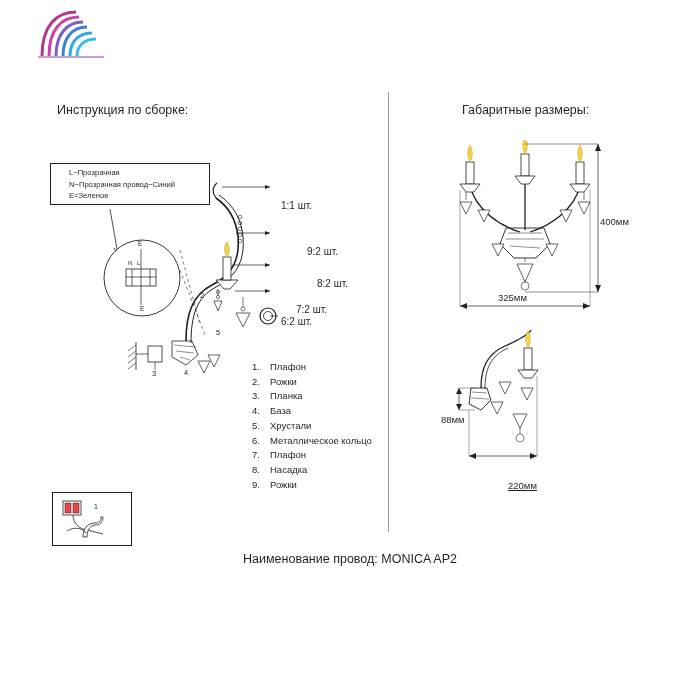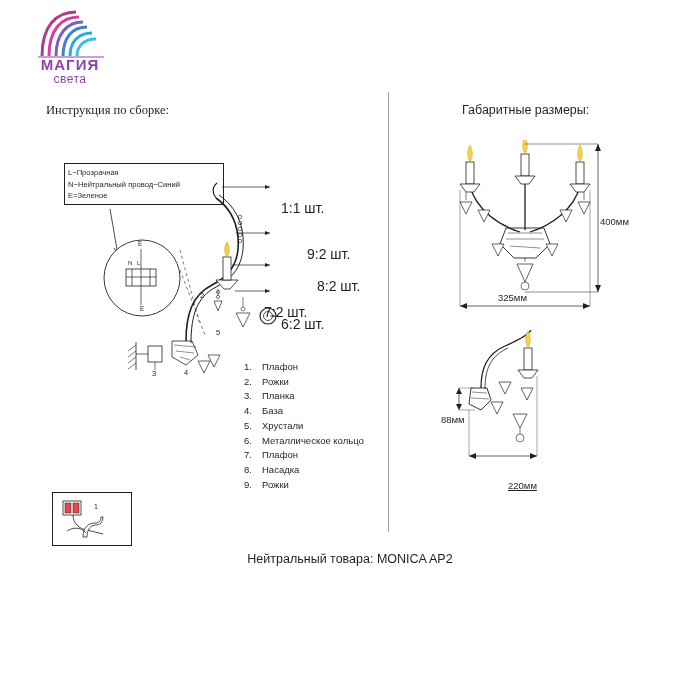--- a/index.html
+++ b/index.html
@@ -63,70 +63,70 @@
     height: 440px;
     background: #9a9a9a;
   }
   
   .heading {
     position: absolute;
     font-size: 12.5px;
     color: #231f20;
     white-space: nowrap;
   }
-  #heading-left { left: 46px; top: 103px; font-family: Liberation Serif, serif; }
+  #heading-left { left: 57px; top: 103px; }
   #heading-right { left: 418px; top: 103px; margin-left: 44px; }
 
   .footer-title {
     position: absolute;
     left: 0;
     top: 552px;
     width: 700px;
     text-align: center;
     font-size: 12.5px;
     color: #231f20;
   }
 
   
   .box {
     position: absolute;
     border: 1px solid #231f20;
     background: #fff;
   }
   .wire-legend {
-    left: 64px;
+    left: 50px;
     top: 163px;
     width: 160px;
     height: 42px;
     box-sizing: border-box;
-    padding: 3px 4px 0 3px;
+    padding: 3px 4px 0 18px;
     font-size: 7.6px;
     line-height: 11.5px;
     color: #231f20;
     white-space: nowrap;
   }
   .switch-box {
     left: 52px;
     top: 492px;
     width: 78px;
     height: 52px;
   }
 
   
   .callout {
     position: absolute;
-    font-size: 14px;
+    font-size: 10px;
     color: #231f20;
     white-space: nowrap;
   }
 
   
   .parts {
     position: absolute;
-    left: 244px;
+    left: 252px;
     top: 360px;
     font-size: 9.5px;
     line-height: 14.7px;
     color: #231f20;
   }
   .parts div span.num { display: inline-block; width: 18px; }
 
   
   .dim {
     position: absolute;
@@ -150,34 +150,30 @@
       <svg width="70" height="52" viewBox="0 0 70 52">
         <path d="M6 48 C6 18 20 4 40 4" fill="none" stroke="#b03a8c" stroke-width="3"></path>
         <path d="M13 48 C13 22 25 9 43 9" fill="none" stroke="#d13fa0" stroke-width="3"></path>
         <path d="M20 48 C20 26 31 14 47 14" fill="none" stroke="#7b5fc0" stroke-width="3"></path>
         <path d="M27 48 C27 30 36 19 51 19" fill="none" stroke="#3f7fd1" stroke-width="3"></path>
         <path d="M34 48 C34 34 42 25 56 25" fill="none" stroke="#2fa8dd" stroke-width="3"></path>
         <path d="M41 48 C41 38 48 31 60 31" fill="none" stroke="#35bfe0" stroke-width="3"></path>
         <path d="M2 49 H68" stroke="#8e44ad" stroke-width="1.2" fill="none"></path>
       </svg>
     </div>
-    <div class="logo-text">
-      <span>МАГИЯ</span>
-      <span class="sub">света</span>
-    </div>
   </div>
 
   <div class="v-divider"></div>
 
   <div class="heading" id="heading-left">Инструкция по сборке:</div>
   <div class="heading" id="heading-right">Габаритные размеры:</div>
 
   <div class="box wire-legend">
     <div>L−Прозрачная</div>
-    <div>N−Нейтральный провод−Синий</div>
+    <div>N−Прозрачная провод−Синий</div>
     <div>E=Зеленое</div>
   </div>
 
   <svg width="340" height="260" viewBox="0 0 340 260" style="position:absolute; left:40px; top:165px;">
 
     <path d="M70 44 L78 90" stroke="#231f20" stroke-width="0.8" fill="none"></path>
     <path d="M78 90 L74 83 M78 90 L80 82" stroke="#231f20" stroke-width="0.8" fill="none"></path>
 
     <circle cx="102" cy="113" r="38" fill="#fff" stroke="#231f20" stroke-width="0.9"></circle>
     <rect x="86" y="104" width="30" height="17" fill="#fff" stroke="#231f20" stroke-width="0.8"></rect>
@@ -255,21 +251,21 @@
     <line x1="238" y1="151" x2="230" y2="151" stroke="#231f20" stroke-width="0.7"></line>
     <polygon points="230,22 225,20 225,24" fill="#231f20"></polygon>
     <polygon points="230,68 225,66 225,70" fill="#231f20"></polygon>
     <polygon points="230,100 225,98 225,102" fill="#231f20"></polygon>
     <polygon points="230,126 225,124 225,128" fill="#231f20"></polygon>
   </svg>
 
   <div class="callout" style="left:281px; top:200px;">1:1 шт.</div>
   <div class="callout" style="left:281px; top:246px;padding-left:26px;">9:2 шт.</div>
   <div class="callout" style="left:281px; top:278px;margin-left:36px;">8:2 шт.</div>
-  <div class="callout" style="left:264px; top:304px;">7:2 шт.</div>
+  <div class="callout" style="left:296px; top:304px;">7:2 шт.</div>
   <div class="callout" style="left:281px; top:316px;">6:2 шт.</div>
 
   <div class="parts">
     <div><span class="num">1.</span><span>Плафон</span></div>
     <div><span class="num">2.</span><span>Рожки</span></div>
     <div><span class="num">3.</span><span>Планка</span></div>
     <div><span class="num">4.</span><span>База</span></div>
     <div><span class="num">5.</span><span>Хрустали</span></div>
     <div><span class="num">6.</span><span>Металлическое кольцо</span></div>
     <div><span class="num">7.</span><span>Плафон</span></div>
@@ -377,15 +373,15 @@
     <line x1="44" y1="126" x2="112" y2="126" stroke="#231f20" stroke-width="0.7"></line>
     <polygon points="44,126 51,123 51,129" fill="#231f20"></polygon>
     <polygon points="112,126 105,123 105,129" fill="#231f20"></polygon>
     <line x1="44" y1="80" x2="44" y2="126" stroke="#231f20" stroke-width="0.4"></line>
     <line x1="112" y1="46" x2="112" y2="126" stroke="#231f20" stroke-width="0.4"></line>
   </svg>
 
   <div class="dim" id="dim-88">88мм</div>
   <div class="dim" id="dim-220">220мм</div>
 
-  <div class="footer-title">Нейтральный товара: MONICA AP2</div>
+  <div class="footer-title">Наименование провод: MONICA AP2</div>
 
 </div>
 
 </body></html>

